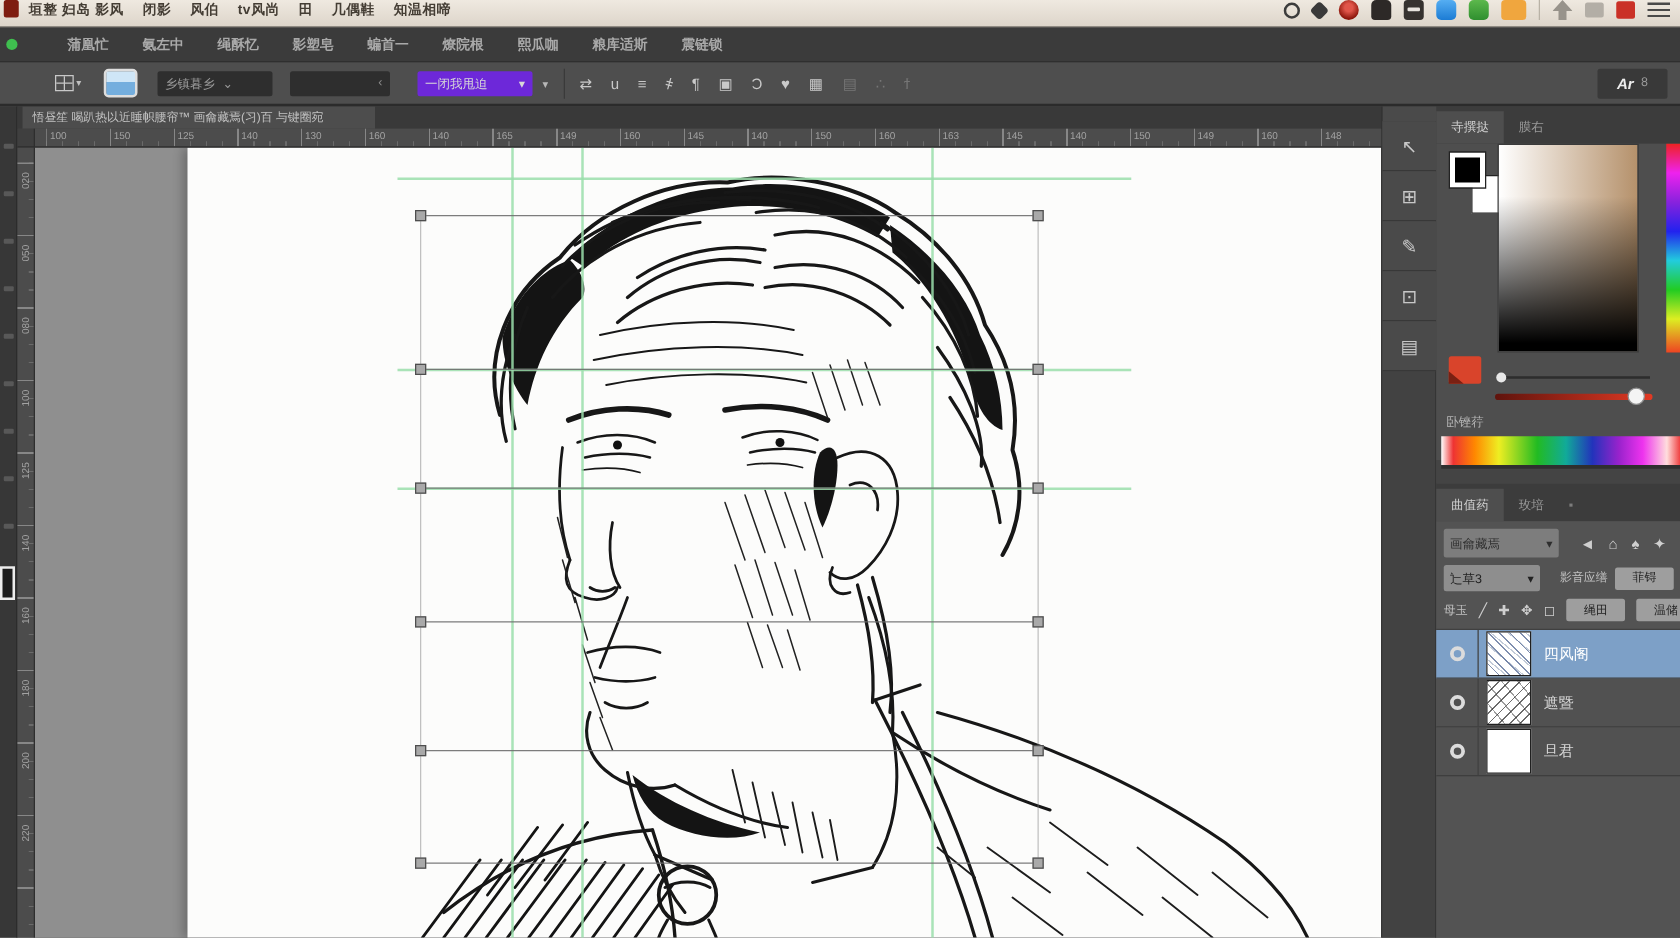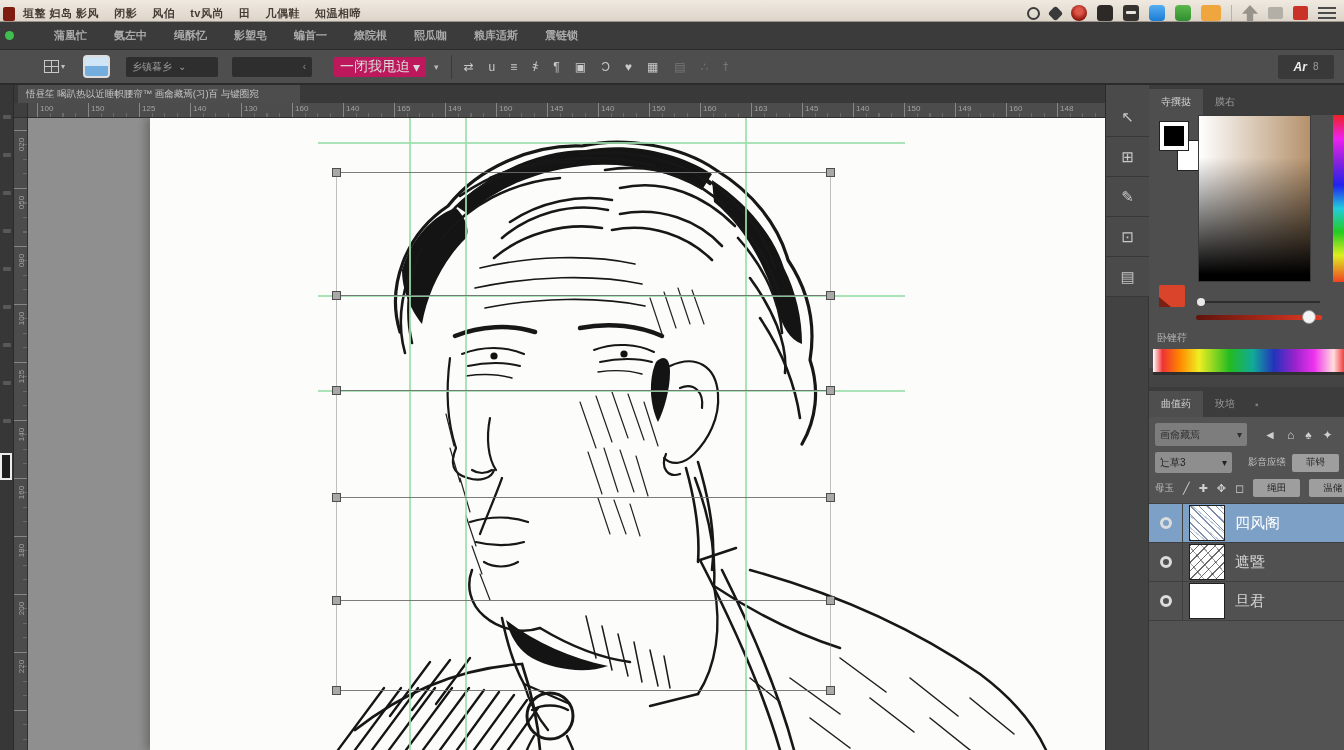--- a/index.html
+++ b/index.html
@@ -1,21 +1,21 @@
 <!DOCTYPE html>
 <html><head>
 <meta charset="utf-8">
 <style>
   * { margin:0; padding:0; box-sizing:border-box; }
   html,body { width:1344px; height:750px; overflow:hidden; background:#4e4e4e;
     font-family:"Liberation Sans", sans-serif; }
 
   
   #osbar { position:absolute; left:0; top:0; width:1344px; height:22px;
-    background:linear-gradient(#efe9e0,#ddd5ca); display:flex; align-items:flex-end;
+    background:linear-gradient(#efe9e0,#ddd5ca); display:flex; align-items:flex-start;
     border-bottom:1px solid #9a948a; z-index:40; }
   .os-appicon { width:12px; height:14px; background:#7e1c10; border-radius:2px; margin:0 8px 0 3px; }
   .os-menus { display:flex; gap:15px; font-size:11px; font-weight:bold; color:#443d34; }
   .os-menu-item { letter-spacing:.5px; }
   .os-tray { margin-left:auto; display:flex; align-items:center; gap:10px; margin-right:8px; }
   .ti { width:16px; height:16px; border-radius:4px; }
   .ti-ring { width:13px; height:13px; border:2px solid #3c3c3c; border-radius:50%; background:transparent; }
   .ti-diamond { width:11px; height:11px; background:#3a3a3a; transform:rotate(45deg); border-radius:3px; }
   .ti-red-dot { border-radius:50%; background:radial-gradient(circle at 50% 38%, #e0564a 25%, #8d170c 70%); }
   .ti-bag { background:#2d2927; border-radius:4px 4px 3px 3px; }
@@ -43,22 +43,22 @@
   .preset-icon { width:15px; height:13px; margin-left:44px; border:1px solid #c8c8c8;
     background:linear-gradient(#c8c8c8,#c8c8c8) center/100% 1px no-repeat,
                linear-gradient(90deg,#c8c8c8,#c8c8c8) center/1px 100% no-repeat; }
   .preset-caret { color:#c0c0c0; font-size:8px; margin-left:2px; }
   .tool-thumb { width:27px; height:23px; margin-left:18px; border:2px solid #dedede; border-radius:4px;
     background:linear-gradient(#cfe6f7 0 45%, #74aede 45%); }
   .opt-field { height:20px; background:#2e2e2e; border-radius:2px; color:#9a9a9a; font-size:10px;
     display:flex; align-items:center; padding:0 6px; gap:6px; }
   .f1 { width:92px; margin-left:16px; }
   .f2 { width:80px; margin-left:14px; justify-content:flex-end; color:#8a8a8a; }
-  .opt-drop { width:92px; height:20px; margin-left:22px; background:#be185d; border-radius:2px;
-    color:#d8d8d8; font-size:14px; display:flex; align-items:center; padding:0 6px; justify-content:space-between; }
+  .opt-drop { width:92px; height:20px; margin-left:22px; background:#6d28d9; border-radius:2px;
+    color:#d8d8d8; font-size:10px; display:flex; align-items:center; padding:0 6px; justify-content:space-between; }
   .drop-caret2 { color:#b8b8b8; font-size:9px; margin-left:8px; }
   .opt-sep { width:1px; height:24px; background:#3a3a3a; margin:0 12px; }
   .opt-icons { display:flex; gap:15px; align-items:center; color:#c9c9c9; font-size:12px; }
   .opt-icons-dim { display:flex; gap:15px; align-items:center; color:#767676; font-size:12px; margin-left:16px; }
   .workspace-box { margin-left:auto; margin-right:10px; width:56px; height:24px; background:#393939;
     border-radius:2px; display:flex; align-items:center; justify-content:center; gap:6px; }
   .ws-label { color:#ededed; font-size:12px; font-weight:bold; font-style:italic; }
   .ws-badge { color:#9a9a9a; font-size:10px; }
 
   
@@ -151,21 +151,21 @@
   .layer-row.selected { background:#7da0c7; }
   .eye-cell { width:34px; display:flex; justify-content:center; border-right:1px solid #404040; align-self:stretch; align-items:center; }
   .eye { width:12px; height:12px; border-radius:50%; border:3.5px solid #dcdcdc; }
   .thumb { width:36px; height:36px; background:#fff; border:1px solid #202020; margin-left:6px; }
   .thumb.hatch-blue { background:#fff; background-image:
       repeating-linear-gradient(45deg, rgba(95,115,155,.8) 0 1px, transparent 1px 6px),
       repeating-linear-gradient(40deg, rgba(120,140,170,.45) 0 1px, transparent 1px 9px); }
   .thumb.sketch { background:#fff; background-image:
       repeating-linear-gradient(135deg, rgba(45,45,45,.7) 0 1px, transparent 1px 6px),
       repeating-linear-gradient(50deg, rgba(60,60,60,.5) 0 1px, transparent 1px 10px); }
-  .layer-name { font-size:15px; color:#d6d6d6; margin-left:10px; }
+  .layer-name { font-size:12px; color:#d6d6d6; margin-left:10px; }
   .layer-row.selected .layer-name { color:#fff; }
 </style>
 </head>
 <body>
 
 <div id="osbar">
   <div class="os-appicon"></div>
   <div class="os-menus">
       <span class="os-menu-item">垣整 妇岛 影风</span>
       <span class="os-menu-item">闭影</span>

